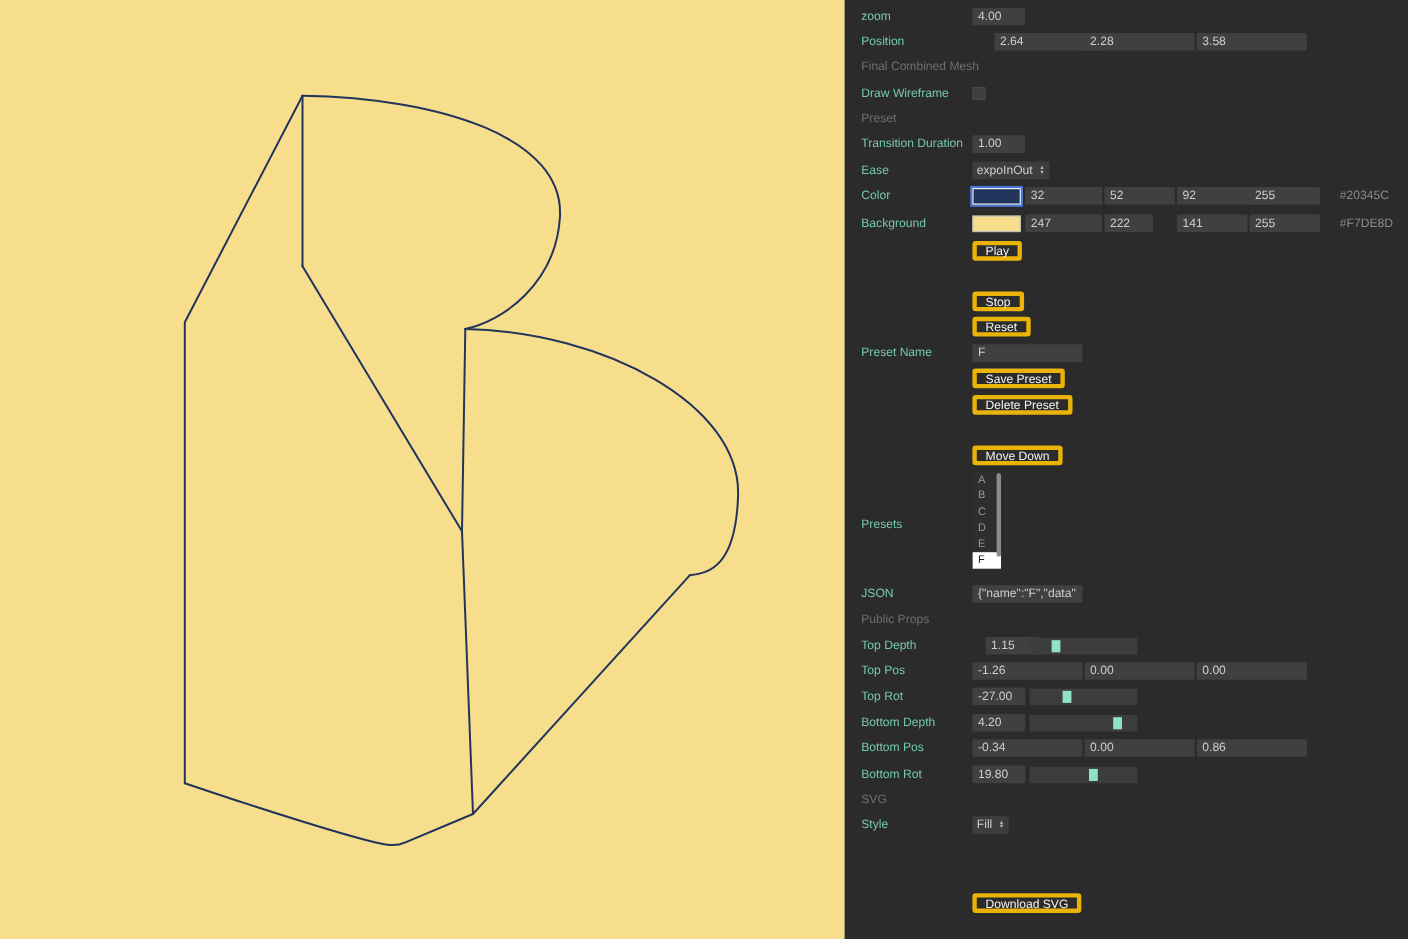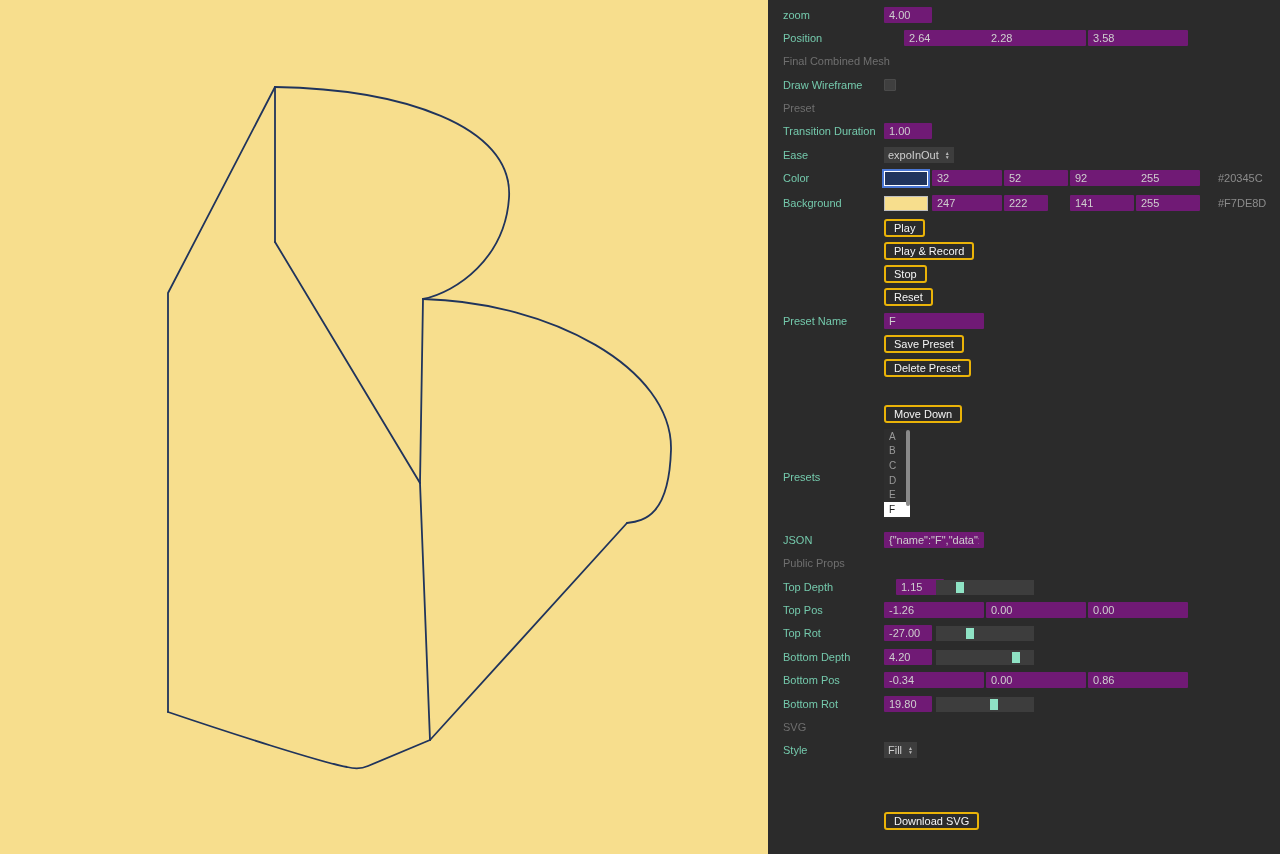--- a/index.html
+++ b/index.html
@@ -9,23 +9,23 @@
   
   .canvas{position:relative;width:768px;height:854px;background:#F7DE8D;flex:none}
   .canvas svg{position:absolute;left:0;top:0}
   .canvas path{fill:none;stroke:#20345C;stroke-width:1.8;stroke-linecap:round;stroke-linejoin:round}
 
   
   .panel{position:relative;width:512px;height:854px;background:#2B2B2B;font-size:11px;flex:none}
   .row{position:absolute;left:0;width:512px;height:17px}
   .lbl{position:absolute;left:15px;top:2px;color:#74C9AC;white-space:nowrap}
   .sec{position:absolute;left:15px;top:2px;color:#6F6F6F;white-space:nowrap}
-  .txt{position:absolute;top:0;height:16px;background:#701a75;border:none;outline:none;color:#CFCFCF;
+  .txt{position:absolute;top:0;height:16px;background:#404040;border:none;outline:none;color:#CFCFCF;
        font-size:11px;font-family:"Liberation Sans",sans-serif;padding:0 5px;border-radius:1px}
-  .btn{position:absolute;left:116px;top:-1px;height:18px;background:transparent;border:2px solid #eab308;
+  .btn{position:absolute;left:116px;top:-1px;height:18px;background:transparent;border:4px solid #eab308;
        border-radius:3px;color:#F4F4F4;font-size:11px;font-family:"Liberation Sans",sans-serif;
        padding:0 8px;white-space:nowrap;cursor:pointer}
   .track{position:absolute;top:1px;left:168px;width:98px;height:15px;background:#3D3D3D}
   .handle{position:absolute;top:2px;left:4px;width:8px;height:11px;background:#8FE3C5}
   .swatch{position:absolute;left:116px;top:1px;width:44px;height:15px;border:1px solid #BFBFBF}
   .swatch.focused{border:1px solid #FFFFFF;box-shadow:0 0 0 2px #4A77D4}
   .hex{position:absolute;left:450px;top:2px;color:#8C8C8C;white-space:nowrap}
   .sel{position:absolute;left:116px;top:0;height:16px;background:#3D3D3D;color:#CFCFCF;display:flex;
        align-items:center;padding:0 4px;cursor:pointer}
   .arrows{display:flex;flex-direction:column;align-items:center;margin-left:6px;color:#B9B9B9;
@@ -122,23 +122,20 @@
     <input class="txt" style="left: 164px; width: 70px;" type="text" value="247">
     <input class="txt" style="left: 236px; width: 44px;" type="text" value="222">
     <input class="txt" style="left: 302px; width: 64px;" type="text" value="141">
     <input class="txt" style="left: 368px; width: 64px;" type="text" value="255">
     <span class="hex">#F7DE8D</span>
   </div>
 
   <div class="row" style="top:220px">
       <button class="btn">Play</button>
     </div>
-  <div class="row" style="top:243px">
-      <button class="btn">Play &amp; Record</button>
-    </div>
   <div class="row" style="top:266px">
       <button class="btn">Stop</button>
     </div>
   <div class="row" style="top:289px">
       <button class="btn">Reset</button>
     </div>
 
   <div class="row" style="top:313px">
     <span class="lbl">Preset Name</span>
     <input class="txt w100" style="left: 116px;" type="text" value="F">

